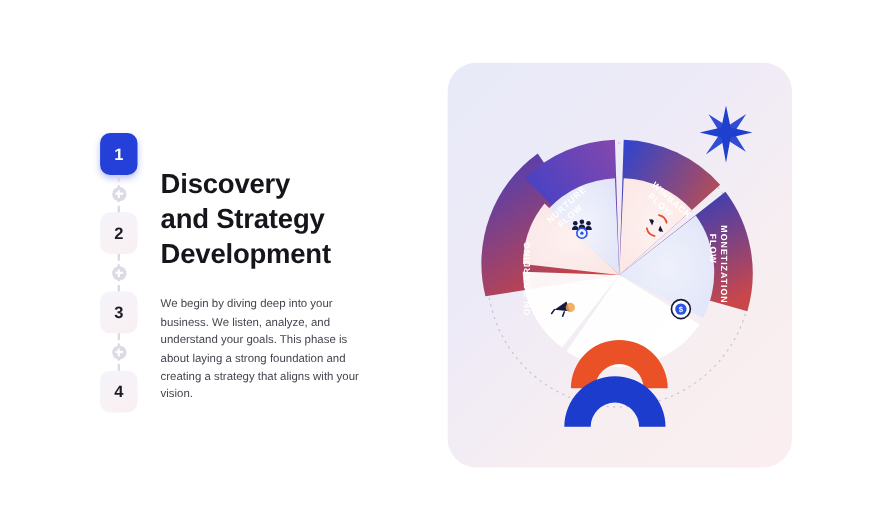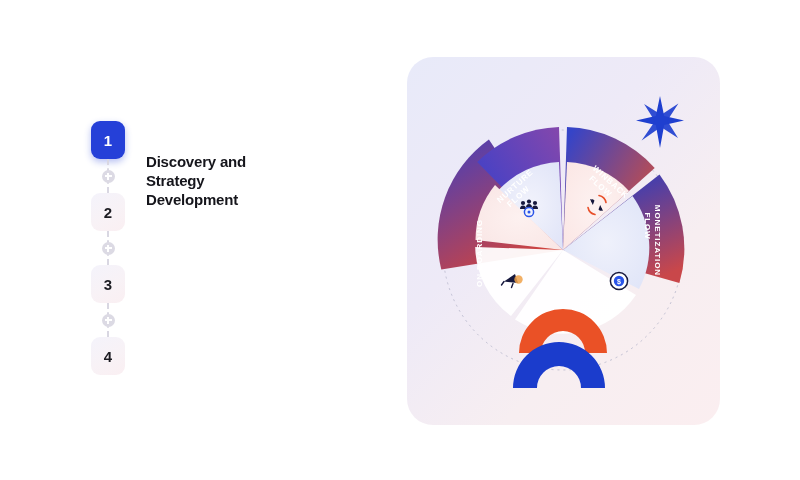--- a/index.html
+++ b/index.html
@@ -99,21 +99,21 @@
     height: 7px;
   }
 
   #text-block {
     position: absolute;
     left: 146px;
     top: 152px;
     width: 200px;
   }
   #heading {
-    font-size: 15px;
+    font-size: 25px;
     font-weight: bold;
     line-height: 1.27;
     color: #15151b;
     letter-spacing: -0.2px;
     margin: 0;
     width: 150px;
   }
   #body-copy {
     margin: 0;
     margin-top: 22px;
@@ -183,20 +183,21 @@
     </div>
 
     <div class="step-tile inactive">
       <span>4</span>
     </div>
 
   </div>
 
   <div id="text-block">
     <h1 id="heading">Discovery and Strategy Development</h1>
+    <p id="body-copy">We begin by diving deep into your business. We listen, analyze, and understand your goals. This phase is about laying a strong foundation and creating a strategy that aligns with your vision.</p>
   </div>
 
 </div>
 
 <div id="diagram-card">
   <svg id="diagram-svg" viewBox="0 0 313 368">
     <defs>
       <linearGradient id="grad-onboarding" x1="0.15" y1="0" x2="0.75" y2="1">
         <stop offset="0%" stop-color="#4b3fb6"></stop>
         <stop offset="100%" stop-color="#d94436"></stop>

